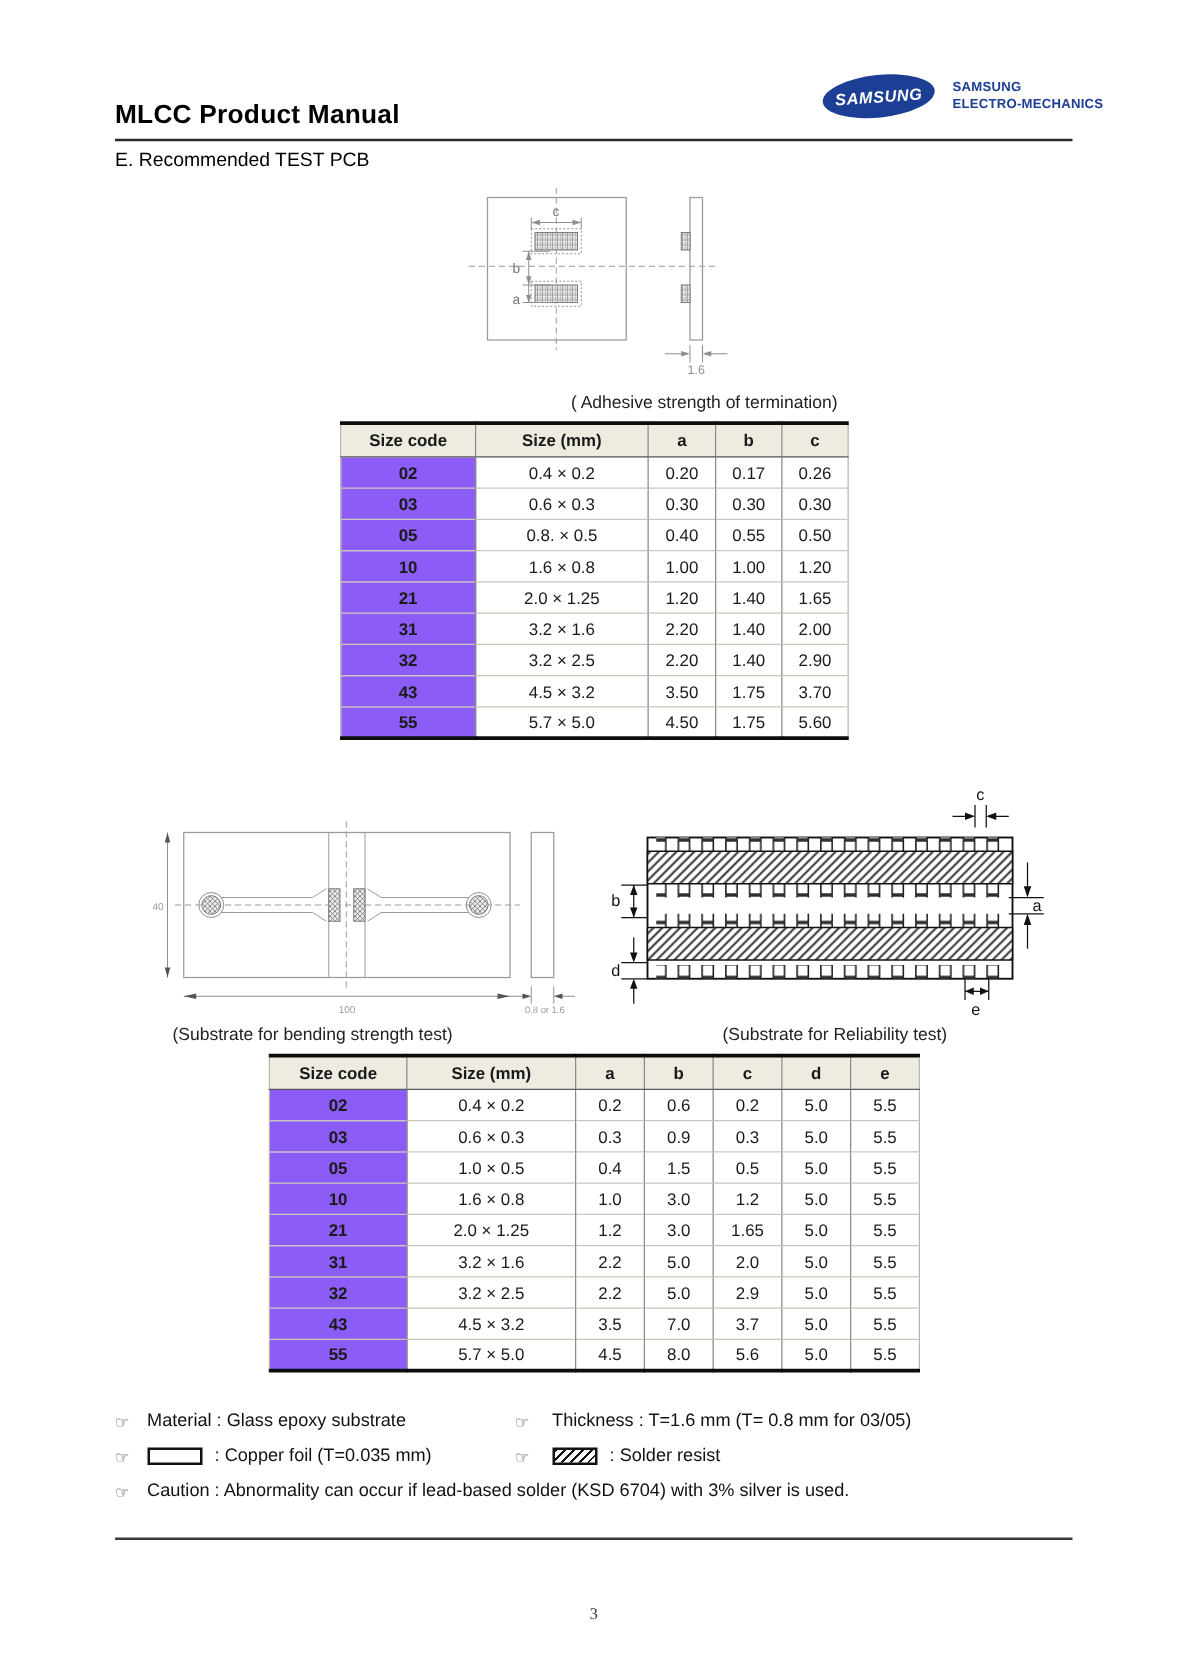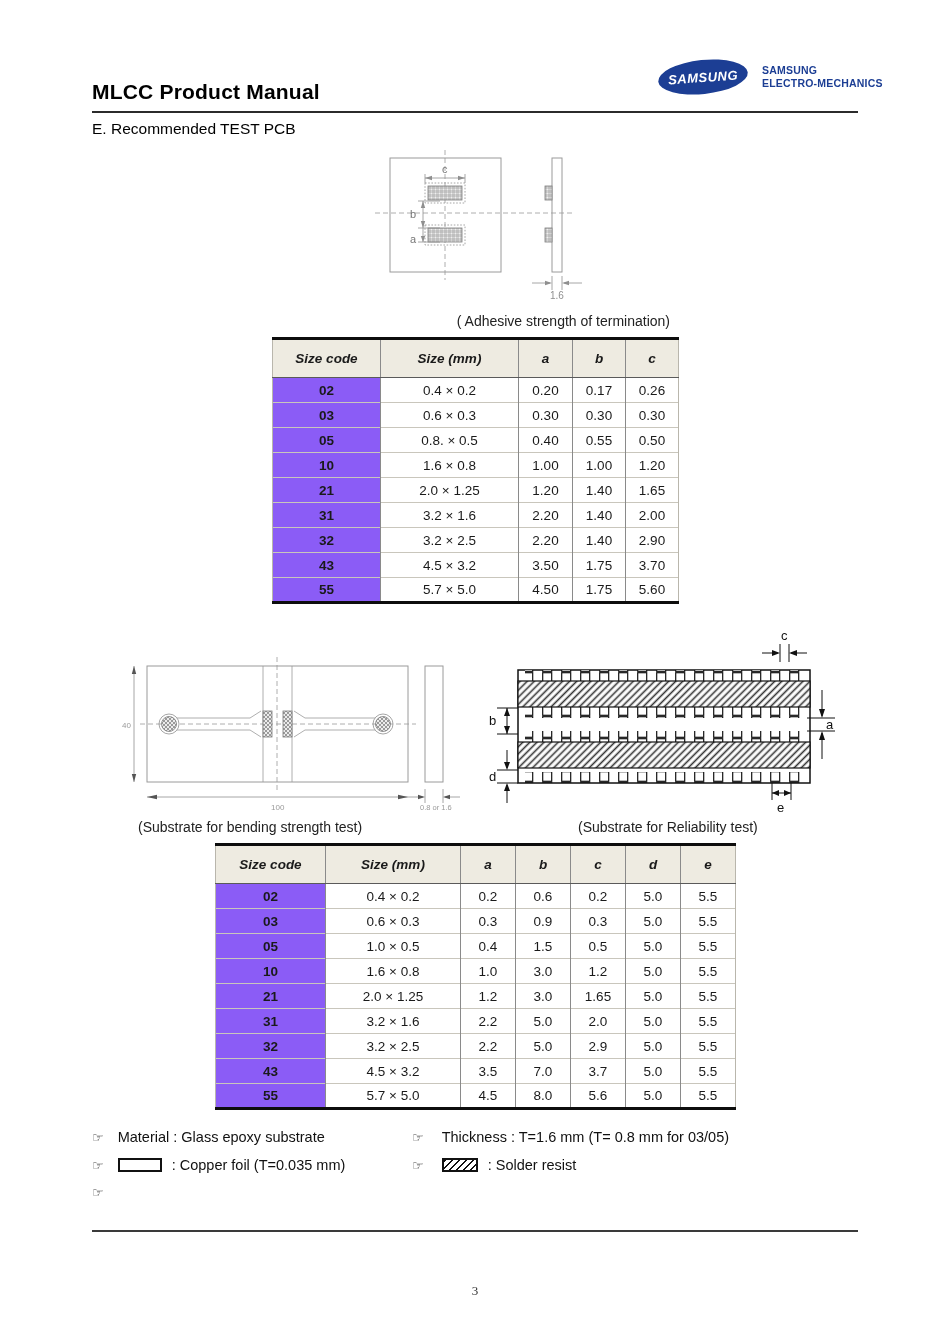--- a/index.html
+++ b/index.html
@@ -20,21 +20,21 @@
   .cap { position:absolute; font-size:14px; color:#222; }
   .cap-center { left:280px; top:313px; width:390px; text-align:right; }
   .cap-bend { left:138px; top:819px; }
   .cap-rel { left:578px; top:819px; }
 
   
   table.dtable { position:absolute; border-collapse:collapse; table-layout:fixed; font-size:13.5px; color:#1a1a1a;
                  border-top:3px solid #0d0d0d; border-bottom:3px solid #0d0d0d; }
   .dtable th, .dtable td { border-left:1px solid #8a8a8a; border-right:1px solid #8a8a8a; text-align:center;
                  height:25px; padding:0 2px; font-weight:normal; }
-  .dtable th { background:#eeebe1; font-weight:bold; height:39px; border-bottom:1px solid #5a5a5a;font-style:italic; }
+  .dtable th { background:#eeebe1; font-weight:bold; height:27px; border-bottom:1px solid #5a5a5a; }
   .dtable th:first-child, .dtable td:first-child { border-left:1px solid #b9b6ac; }
   .dtable th:last-child, .dtable td:last-child { border-right:1px solid #b9b6ac; }
   .dtable td { border-top:1px solid #c9c6bc; }
   .dtable tbody tr:first-child td { border-top:none; }
   .dtable td:first-child { background:#8b5cf6; font-weight:bold; }
   #table1 { left:272px; top:337px; width:406px; }
   #table2 { left:215px; top:843px; width:520px; }
 
   
   .dg { position:absolute; }
@@ -441,18 +441,19 @@
     <span class="swatch copper"></span>
     <span>: Copper foil (T=0.035 mm)</span>
     <span class="col2">
       <span class="bullet2">☞</span>
       <span class="swatch resist"></span>
       <span>: Solder resist</span>
     </span>
   </div>
   <div class="note-line n3">
     <span class="bullet">☞</span>
+    <span>Caution : Abnormality can occur if lead-based solder (KSD 6704) with 3% silver is used.</span>
   </div>
 
   <div class="rule-bottom"></div>
   <div class="page-num">3</div>
 
 </div>
 
 </body></html>

